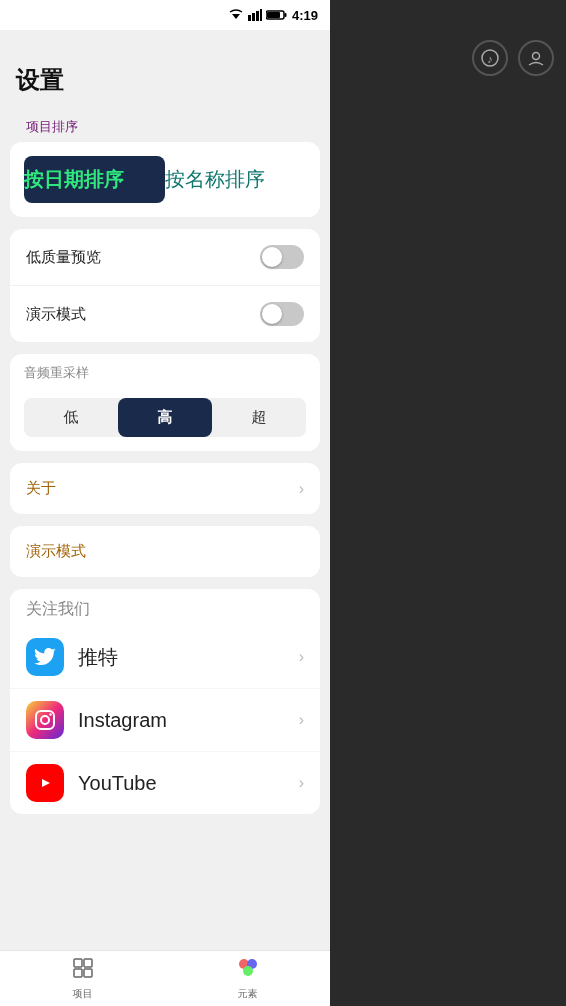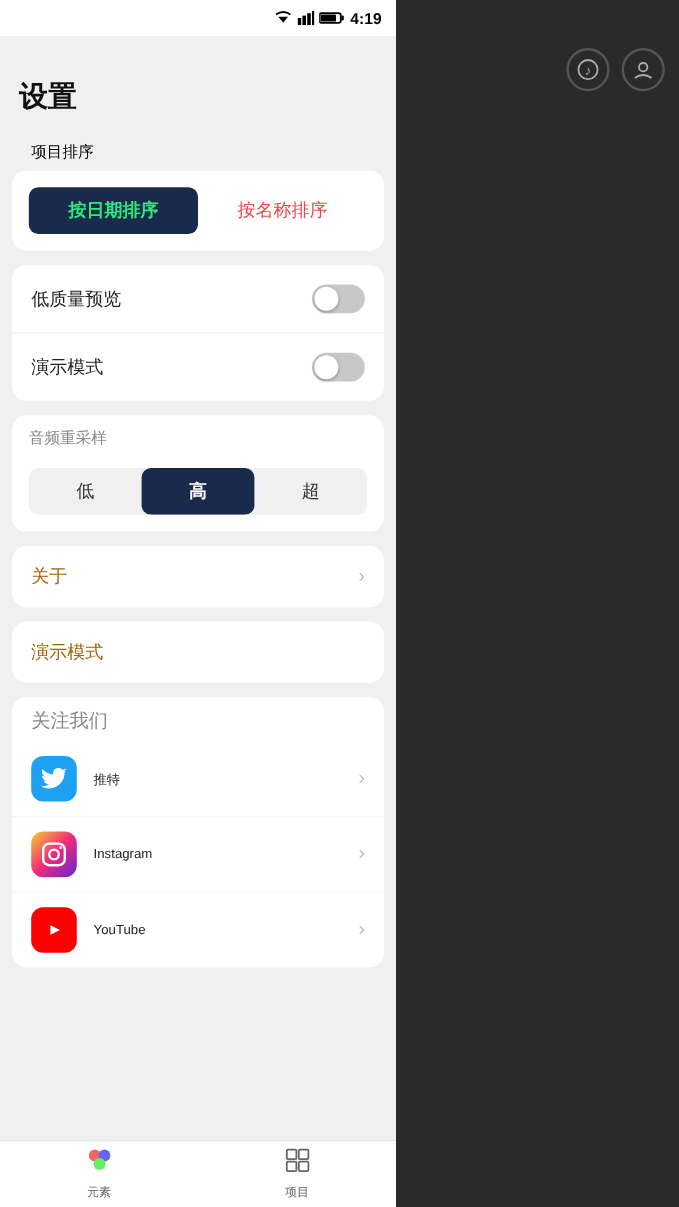--- a/index.html
+++ b/index.html
@@ -61,53 +61,53 @@
     
     .card {
       background: #fff;
       border-radius: 12px;
       margin: 0 10px 12px 10px;
       overflow: hidden;
     }
 
     .section-label {
       font-size: 13px;
-      color: #000000;
+      color: #701a75;
       padding: 10px 16px 6px 16px;
       background: #f0f0f0;
       margin: 0 10px 0 10px;
     }
 
     
     .sort-buttons {
       display: flex;
       align-items: center;
       padding: 14px 14px;
       gap: 0;
     }
 
     .sort-btn {
       flex: 1;
       padding: 10px 0;
       border-radius: 8px;
       border: none;
-      font-size: 15px;
+      font-size: 20px;
       cursor: pointer;
-      text-align: center;
+      text-align: left;
     }
 
     .sort-btn.active {
       background: #1a2a4a;
       color: #2ee87e;
       font-weight: 600;
     }
 
     .sort-btn.inactive {
       background: transparent;
-      color: #ef4444;
+      color: #0f766e;
       font-family: Liberation Serif, serif;
     }
 
     
     .toggle-row {
       display: flex;
       align-items: center;
       justify-content: space-between;
       padding: 16px 16px;
       border-bottom: 1px solid #f0f0f0;
@@ -234,21 +234,21 @@
       border-radius: 10px;
       margin-right: 14px;
       display: flex;
       align-items: center;
       justify-content: center;
       flex-shrink: 0;
     }
 
     .social-name {
       flex: 1;
-      font-size: 11px;
+      font-size: 20px;
       color: #222;
     }
 
     
     .right-panel {
       width: 236px;
       height: 1006px;
       background: #2a2a2a;
       display: flex;
       flex-direction: column;
@@ -469,37 +469,37 @@
       <span class="chevron">›</span>
     </div>
   </div>
 
   <div style="height: 70px;"></div>
 
   <div class="bottom-nav">
     <div class="nav-item">
       <div class="nav-icon">
         <svg width="22" height="22" viewBox="0 0 22 22">
-          <circle cx="7" cy="7" r="5" fill="#e66"></circle>
-          <circle cx="15" cy="7" r="5" fill="#66e"></circle>
-          <circle cx="11" cy="14" r="5" fill="#6e6"></circle>
-        </svg>
-      </div>
-      <span class="nav-label">元素</span>
-    </div>
-    <div class="nav-item">
-      <div class="nav-icon">
-        <svg width="22" height="22" viewBox="0 0 22 22">
           <rect x="2" y="2" width="8" height="8" rx="1" fill="none" stroke="#666" stroke-width="1.5"></rect>
           <rect x="12" y="2" width="8" height="8" rx="1" fill="none" stroke="#666" stroke-width="1.5"></rect>
           <rect x="2" y="12" width="8" height="8" rx="1" fill="none" stroke="#666" stroke-width="1.5"></rect>
           <rect x="12" y="12" width="8" height="8" rx="1" fill="none" stroke="#666" stroke-width="1.5"></rect>
         </svg>
       </div>
       <span class="nav-label">项目</span>
+    </div>
+    <div class="nav-item">
+      <div class="nav-icon">
+        <svg width="22" height="22" viewBox="0 0 22 22">
+          <circle cx="7" cy="7" r="5" fill="#e66"></circle>
+          <circle cx="15" cy="7" r="5" fill="#66e"></circle>
+          <circle cx="11" cy="14" r="5" fill="#6e6"></circle>
+        </svg>
+      </div>
+      <span class="nav-label">元素</span>
     </div>
   </div>
 </div>
 
 <div class="right-panel">
   <div class="right-status-bar"></div>
   <div class="right-top-icons">
     <div class="right-icon-circle">
       <svg width="18" height="18" viewBox="0 0 18 18">
         <circle cx="9" cy="9" r="8" fill="none" stroke="#aaa" stroke-width="1.5"></circle>

